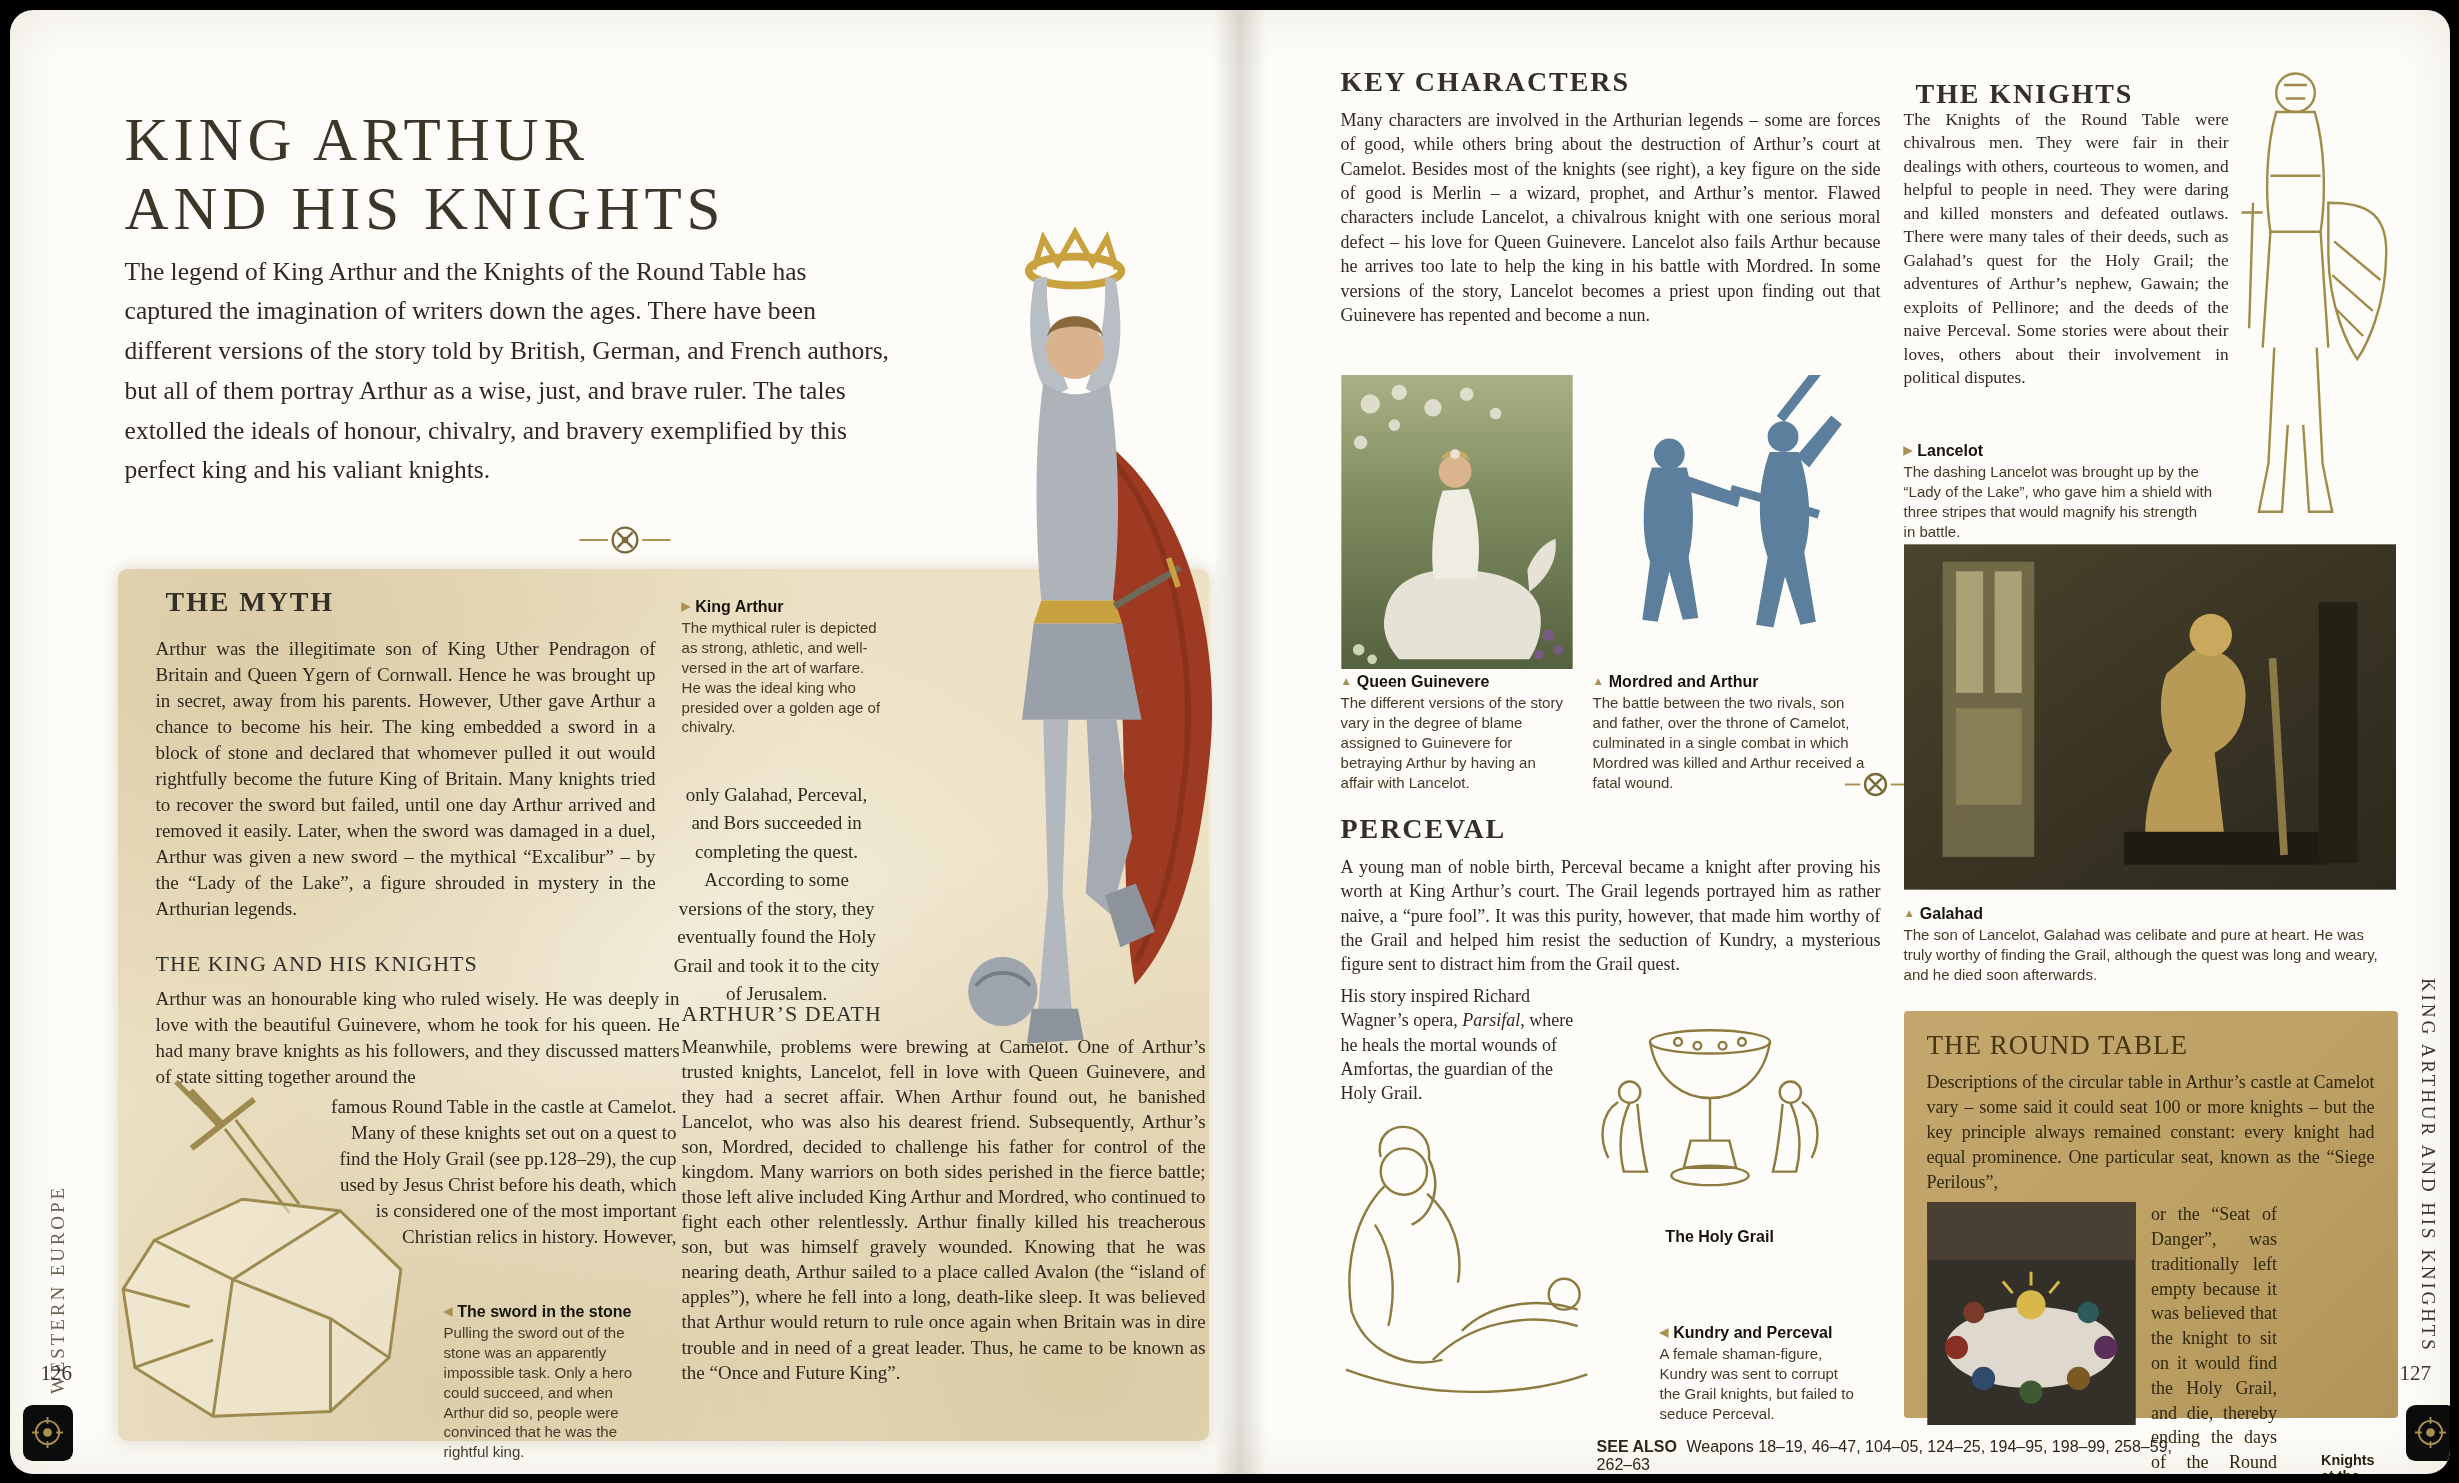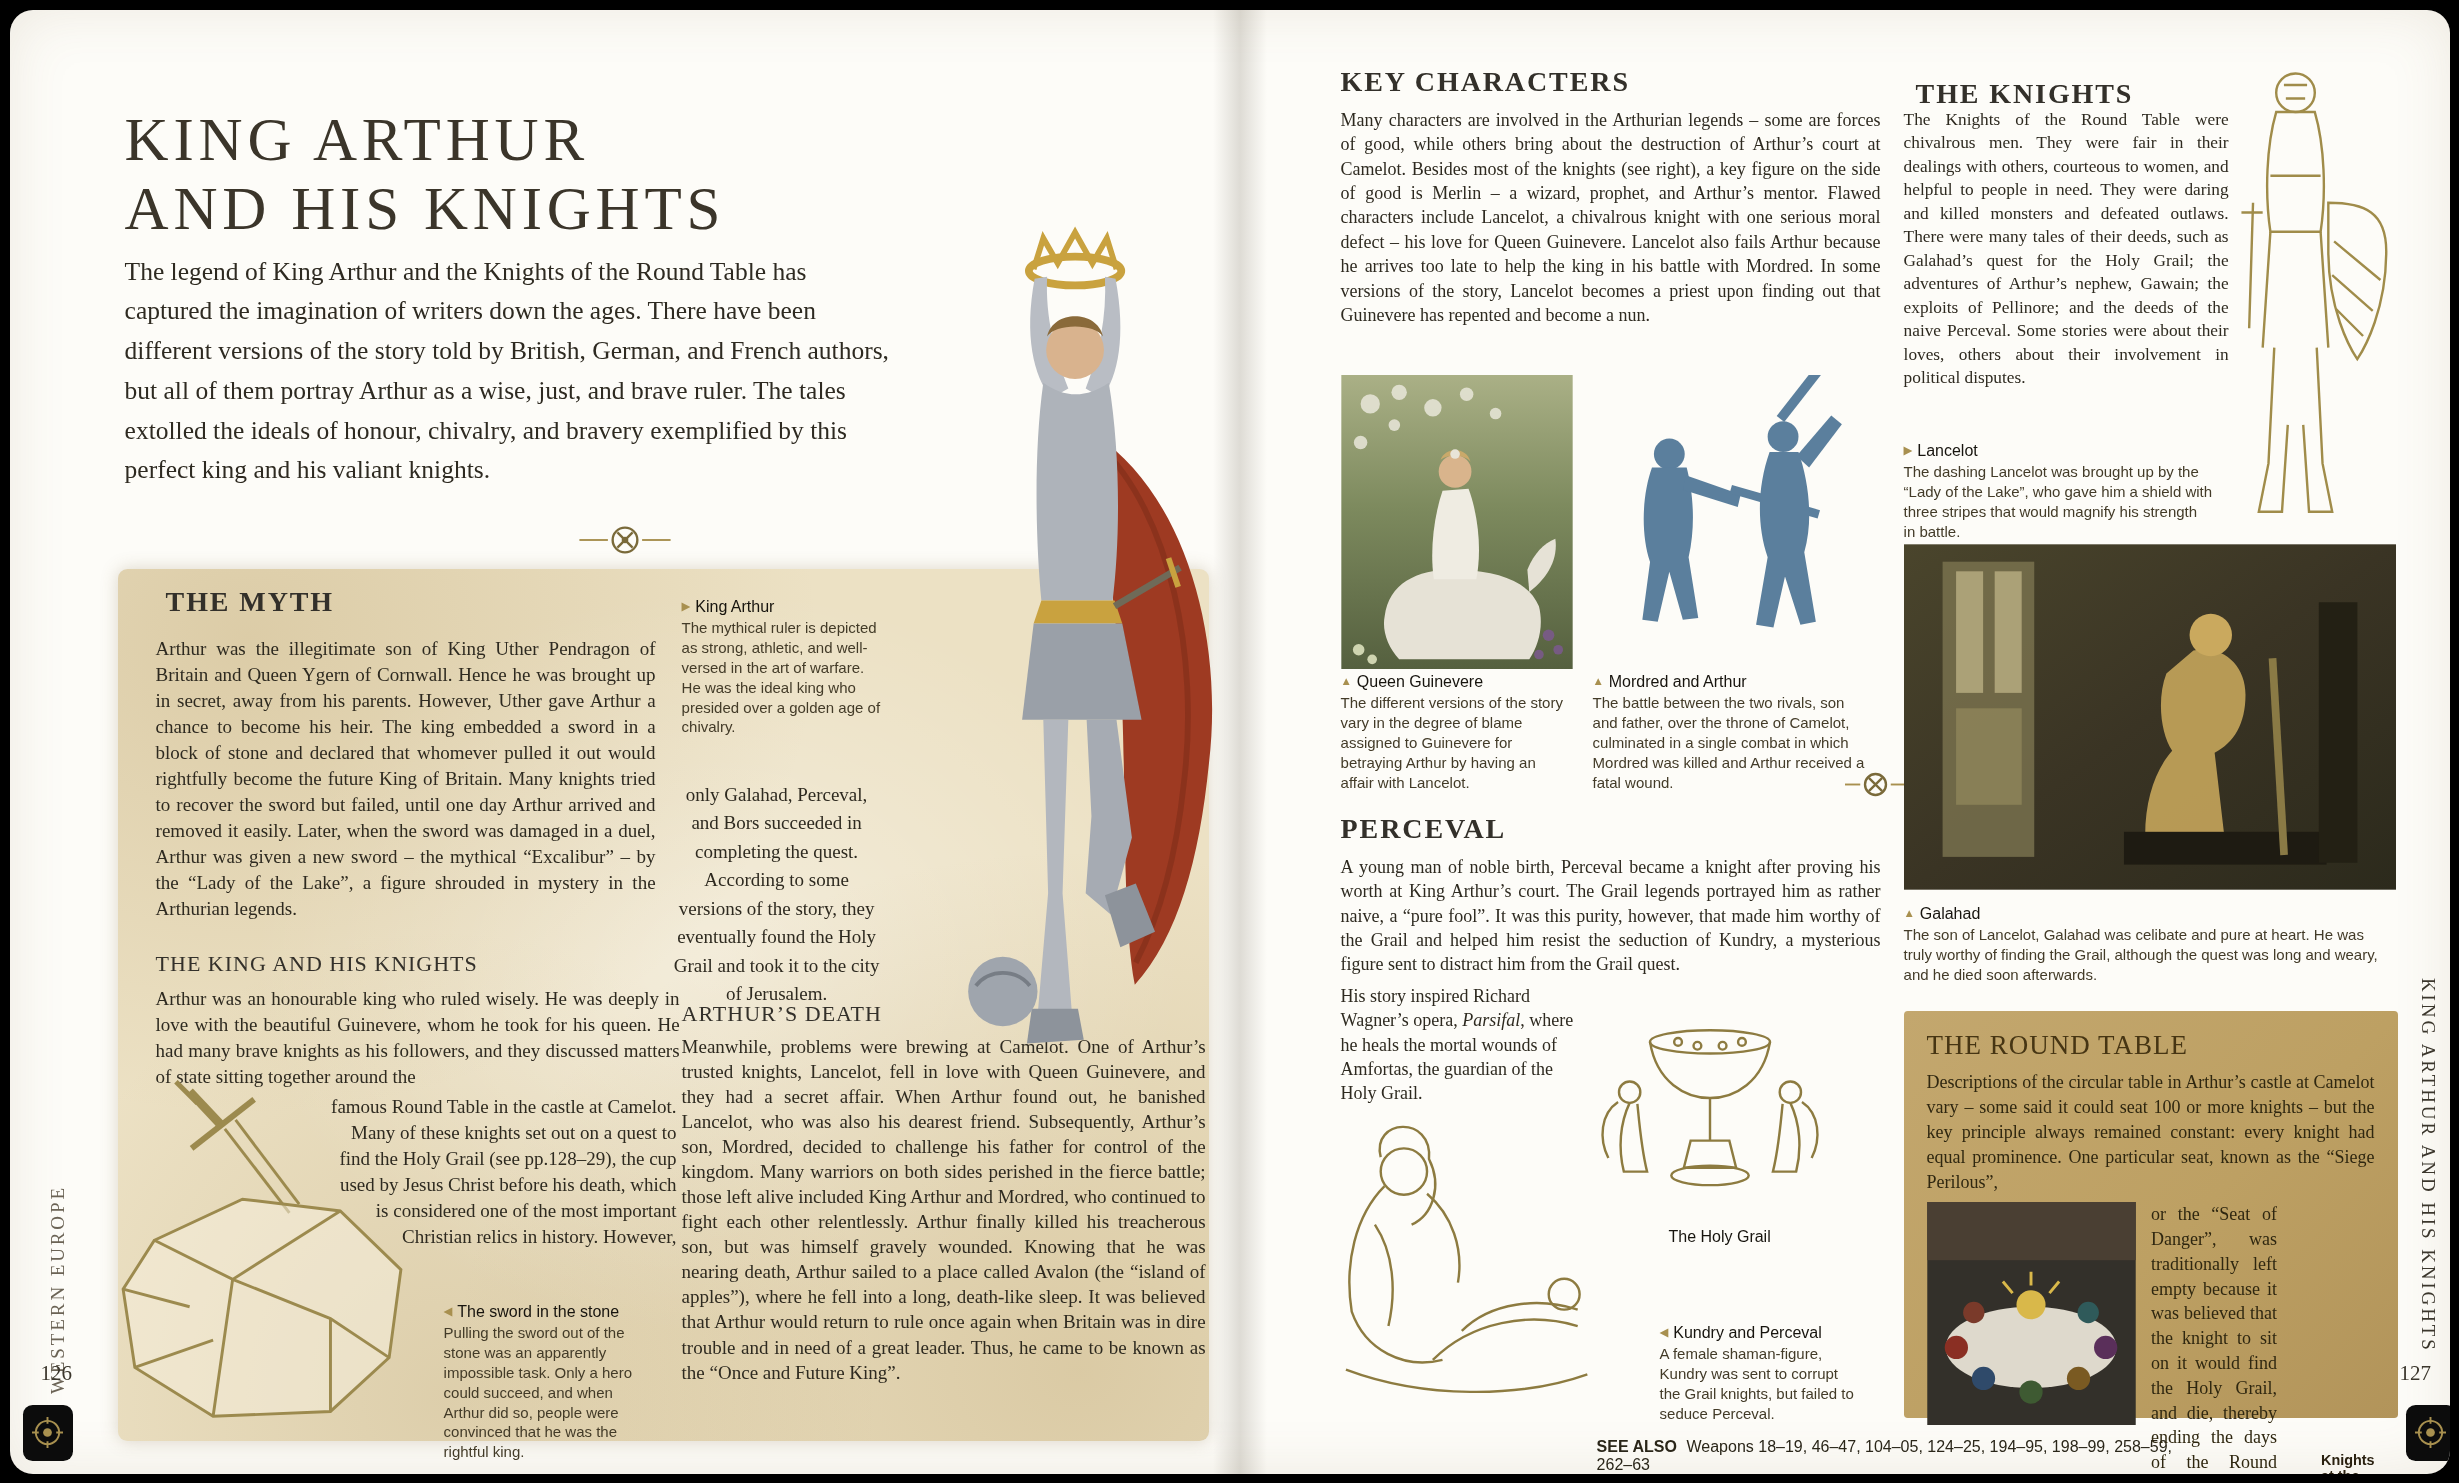--- a/index.html
+++ b/index.html
@@ -11,21 +11,21 @@
   .abs{position:absolute;}
   .gutter{left:1203px;top:0;width:54px;height:1464px;
           background:linear-gradient(to right,rgba(60,50,30,0) 0%,rgba(60,50,30,0.16) 50%,rgba(60,50,30,0) 100%);}
   
   .big-title{font-size:61px;line-height:1.12;letter-spacing:4.8px;color:#3b352a;font-weight:400;}
   .intro{font-size:25.5px;line-height:1.56;color:#2e2a21;}
   .sec-head{font-size:28px;letter-spacing:1.9px;color:#33302a;font-weight:700;}
   .sub-head{font-size:22px;letter-spacing:1px;color:#33302a;font-weight:400;}
   .body-serif{font-size:19px;line-height:1.37;color:#2e2a20;text-align:justify;}
   .body-serif-sm{font-size:18px;line-height:1.36;color:#2e2a20;text-align:justify;}
-  .cap-title{font-family:"Liberation Sans",sans-serif;font-weight:normal;font-size:16px;color:#17140e;margin-bottom:2.9px;}
+  .cap-title{font-family:"Liberation Sans",sans-serif;font-weight:bold;font-size:16px;color:#17140e;margin-bottom:2.9px;}
   .cap-body{font-family:"Liberation Sans",sans-serif;font-size:15px;line-height:1.32;color:#433b28;}
   .arrow{color:#a8904f;font-size:11.5px;margin-right:4.8px;vertical-align:1.9px;}
   .margin-label{font-size:19px;letter-spacing:2.9px;color:#6b6355;}
   .pagenum{font-size:21px;color:#3b362c;}
   .italic{font-style:italic;}
   
   .parchment{background:
       radial-gradient(ellipse at 12% 8%, rgba(178,150,92,0.28), transparent 42%),
       radial-gradient(ellipse at 88% 92%, rgba(178,150,92,0.30), transparent 46%),
       radial-gradient(ellipse at 55% 45%, rgba(255,255,255,0.38), transparent 55%),

